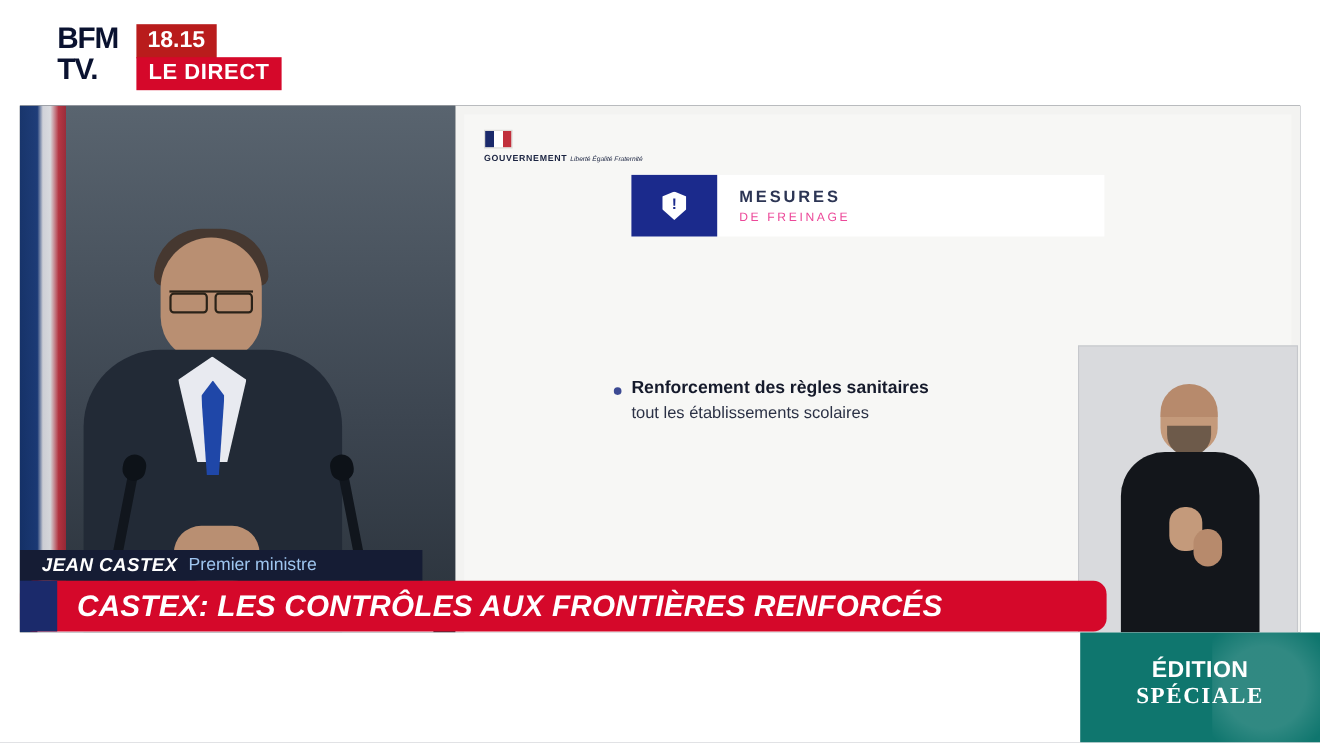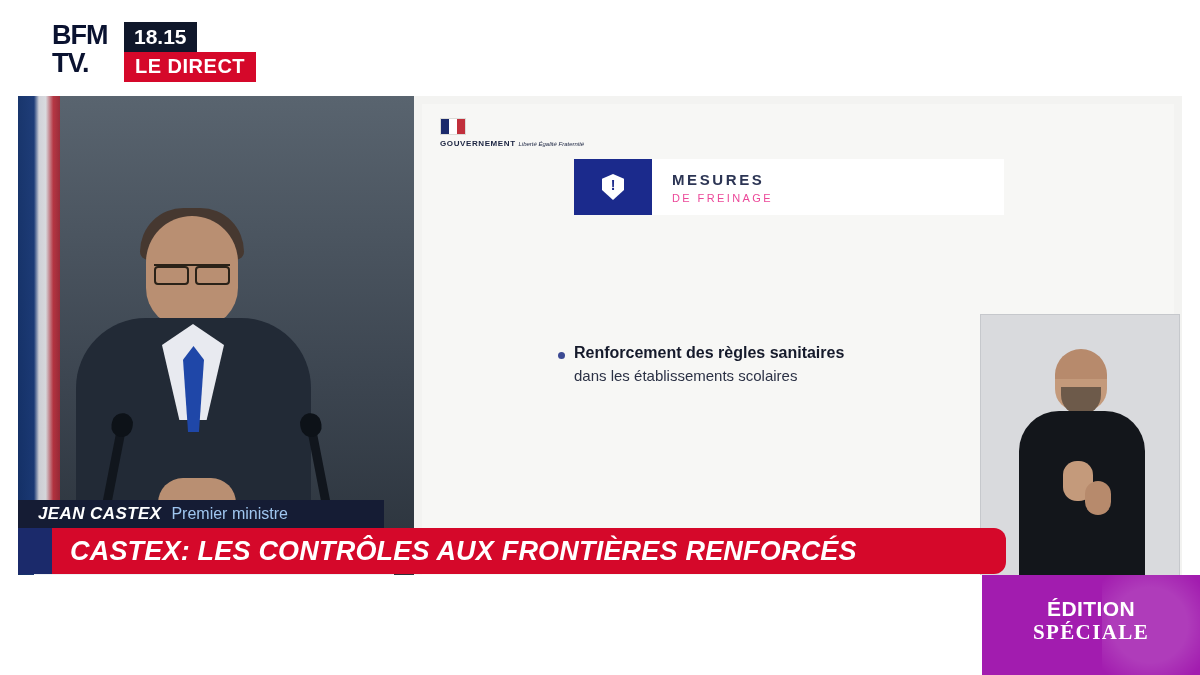--- a/index.html
+++ b/index.html
@@ -24,21 +24,21 @@
     position: absolute; left: 52px; top: 22px;
     width: 62px; height: 54px;
     color: #0a1230;
     font-weight: 700;
     line-height: 1;
   }
   .bfm-logo .l1 { font-size: 27px; letter-spacing: -1px; display:block; }
   .bfm-logo .l2 { font-size: 27px; letter-spacing: -1px; display:block; margin-top: 1px;}
   .time-box {
     position: absolute; left: 124px; top: 22px;
-    background: #0f172a; color: #fff;
+    background: #b91c1c; color: #fff;
     font-size: 21px; font-weight: 700;
     padding: 3px 10px 4px 10px;
     letter-spacing: 0px;
   }
   .direct-box {
     position: absolute; left: 124px; top: 52px;
     background: #d5082a; color: #fff;
     font-size: 20px; font-weight: 700;
     padding: 3px 11px 4px 11px;
     letter-spacing: 0.5px;
@@ -220,21 +220,21 @@
 
   
   .ticker {
     position: absolute; left: 0; top: 575px; width: 1200px; height: 100px;
     background: #ffffff;
   }
 
   
   .edition {
     position: absolute; left: 982px; top: 575px; width: 218px; height: 100px;
-    background: #a21caf;
+    background: #0f766e;
     overflow: hidden;
   }
   .edition:before {
     content:""; position:absolute; left: 120px; top: -10px;
     width: 120px; height: 120px;
     background: radial-gradient(circle at 40% 50%, rgba(255,255,255,.14) 0 40%, rgba(255,255,255,0) 70%);
   }
   .edition-txt {
     position: absolute; left: 0; top: 22px; width: 218px;
     text-align: center; color: #ffffff;
@@ -298,21 +298,21 @@
           <div class="slide-head-txt">
             <div class="t1">MESURES</div>
             <div class="t2">DE FREINAGE</div>
           </div>
         </div>
 
 
         <div class="bullet-block b2">
           <span class="bullet-dot"></span>
           <div class="bl-main">Renforcement des règles sanitaires</div>
-          <div class="bl-sub">dans les établissements scolaires</div>
+          <div class="bl-sub">tout les établissements scolaires</div>
         </div>
       </div>
     </div>
 
     <div class="signer">
       <div class="s-head"></div>
       <div class="s-bald"></div>
       <div class="s-beard"></div>
       <div class="s-body"></div>
       <div class="s-hand1"></div>

